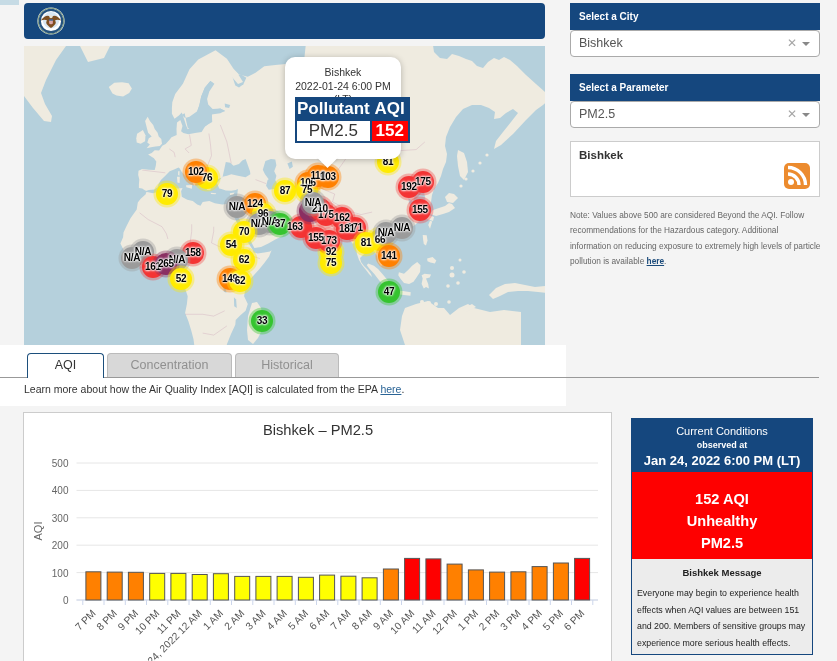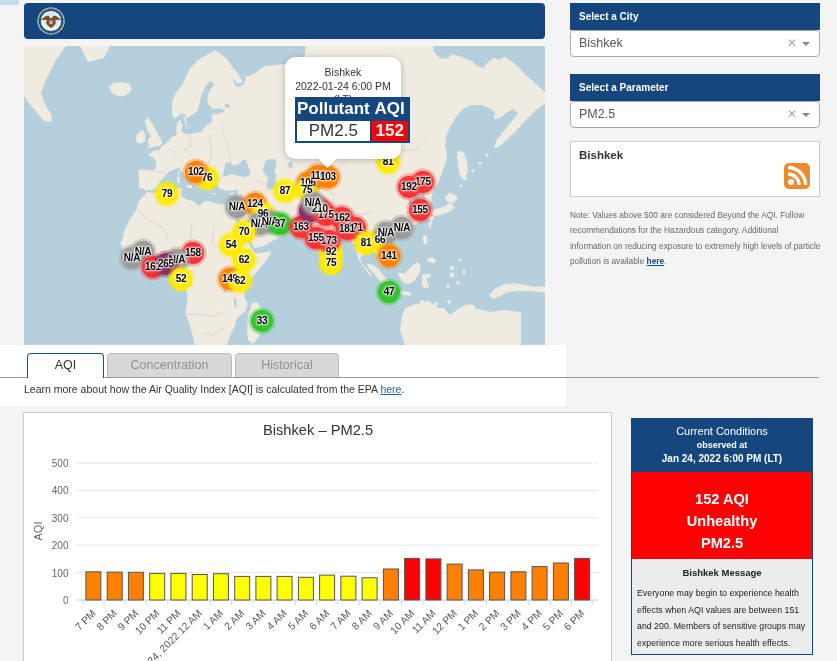--- a/index.html
+++ b/index.html
@@ -173,21 +173,21 @@
     <div class="mkl" style="left:155px;top:199px">158</div>
     <div class="mkl" style="left:105px;top:198px">N/A</div>
     <div class="mkl" style="left:94px;top:204px">N/A</div>
     <div class="mkl" style="left:139px;top:206px">N/A</div>
     <div class="mkl" style="left:115px;top:213px">161</div>
     <div class="mkl" style="left:128px;top:210px">265</div>
     <div class="mkl" style="left:143px;top:225px">52</div>
     <div class="mkl" style="left:192px;top:225px">149</div>
     <div class="mkl" style="left:202px;top:227px">62</div>
     <div class="mkl" style="left:224px;top:267px">33</div>
-    <div class="mkl" style="left:263px;top:173px">163</div>
+    <div class="mkl" style="left:257px;top:173px">163</div>
     <div class="mkl" style="left:247px;top:137px">87</div>
     <div class="mkl" style="left:270px;top:129px">106</div>
     <div class="mkl" style="left:269px;top:136px">75</div>
     <div class="mkl" style="left:280px;top:122px">110</div>
     <div class="mkl" style="left:290px;top:123px">103</div>
     <div class="mkl" style="left:288px;top:161px">175</div>
     <div class="mkl" style="left:282px;top:155px">210</div>
     <div class="mkl" style="left:275px;top:149px">N/A</div>
     <div class="mkl" style="left:304px;top:164px">162</div>
     <div class="mkl" style="left:317px;top:174px">171</div>
@@ -322,21 +322,21 @@
       <text x="518.6" y="201.0" font-size="10.3" fill="#555" text-anchor="end" transform="rotate(-45 518.6 201.0)">4 PM</text>
       <text x="539.9" y="201.0" font-size="10.3" fill="#555" text-anchor="end" transform="rotate(-45 539.9 201.0)">5 PM</text>
       <text x="561.1" y="201.0" font-size="10.3" fill="#555" text-anchor="end" transform="rotate(-45 561.1 201.0)">6 PM</text>
     </svg>
 </div>
 
 <div style="position:absolute;left:631px;top:418px;width:182px;height:237px;border:1px solid #15477e;background:#ececec">
   <div style="background:#15477e;color:#fff;text-align:center;height:53px;padding-top:6px">
     <div style="font-size:11px;font-weight:normal">Current Conditions</div>
     <div style="font-size:9px;font-weight:bold;margin-top:3px">observed at</div>
-    <div style="font-size:10px;font-weight:bold;margin-top:3px">Jan 24, 2022 6:00 PM (LT)</div>
+    <div style="font-size:13px;font-weight:bold;margin-top:3px">Jan 24, 2022 6:00 PM (LT)</div>
   </div>
   <div style="background:#fe0000;color:#fff;text-align:center;height:87px;font-size:14.6px;font-weight:bold;padding-top:16px;line-height:22px">152 AQI<br>Unhealthy<br>PM2.5</div>
   <div style="padding:8px 5px 0 5px">
     <div style="text-align:center;font-size:9.5px;font-weight:bold;color:#222">Bishkek Message</div>
     <div style="font-size:8.8px;color:#222;margin-top:7px;line-height:16.6px">Everyone may begin to experience health<br>effects when AQI values are between 151<br>and 200. Members of sensitive groups may<br>experience more serious health effects.</div>
   </div>
 </div>
 
 <div class="hdr" style="top:3px">Select a City</div>
 <div class="sel" style="top:30px">Bishkek<span class="selx">✕</span><span class="selc"></span></div>

